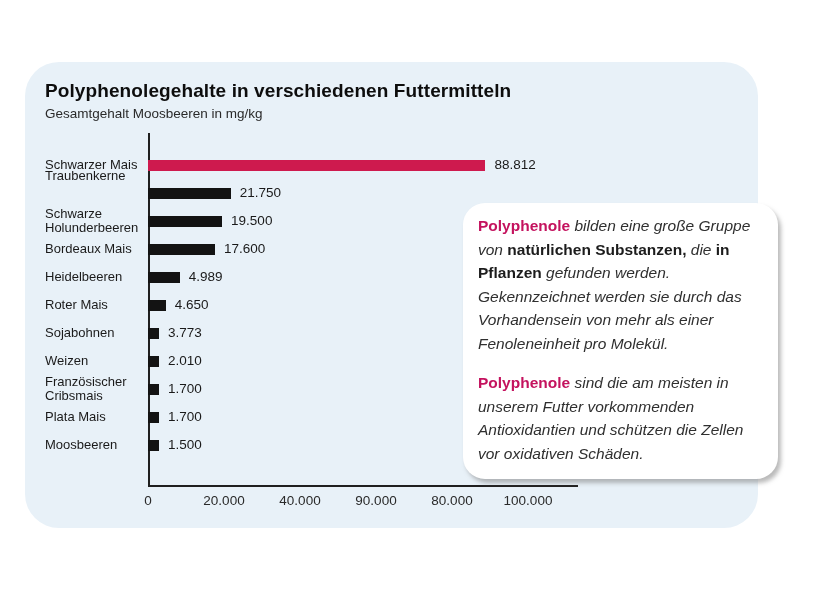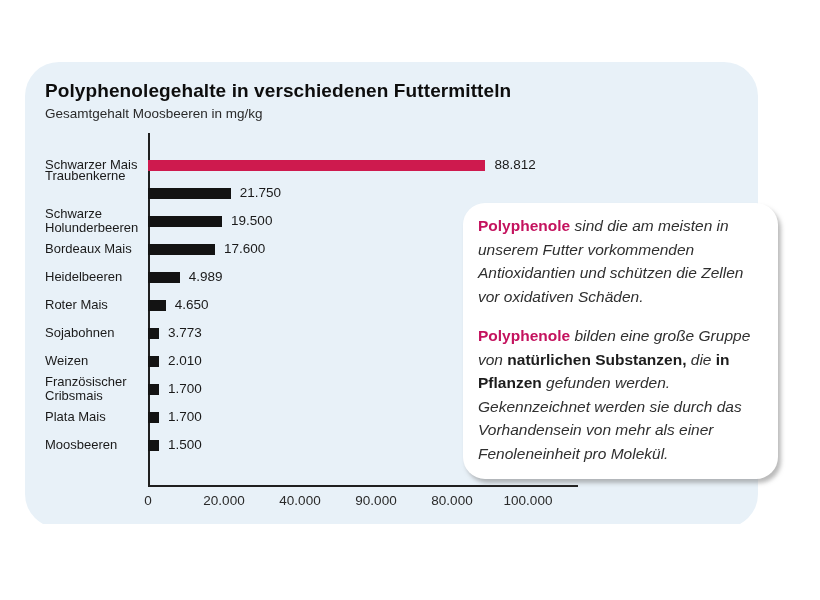--- a/index.html
+++ b/index.html
@@ -1,17 +1,17 @@
 <!DOCTYPE html>
 <html style="--card-bg: #E8F1F8; --bar-default: #131313; --bar-highlight: #CE1A4E; --brand: #C4125E;"><head>
 <meta charset="utf-8">
 <style>
   html,body{margin:0;padding:0;background:#ffffff;}
   body{font-family:"Liberation Sans", sans-serif; -webkit-font-smoothing:antialiased;}
-  .canvas{position:relative;width:820px;height:524px;background:#ffffff;overflow:hidden;}
+  .canvas{position:relative;width:820px;height:600px;background:#ffffff;overflow:hidden;}
 
   .card{position:absolute;left:25px;top:62px;width:733px;height:466px;
         background:var(--card-bg,#E8F1F8);border-radius:34px;}
 
   .title{position:absolute;left:45px;top:80px;margin:0;font-size:19px;font-weight:700;
          color:#0d0d0d;letter-spacing:.1px;}
   .subtitle{position:absolute;left:45px;top:106px;font-size:13.5px;color:#2a2a2a;}
 
   .chart{position:absolute;left:0;top:0;width:820px;height:600px;pointer-events:none;}
   .plot{position:absolute;left:148px;top:133px;width:430px;height:354px;
@@ -80,16 +80,16 @@
       <div class="val-label" style="left: 168px; top: 436px;">1.500</div>
       <div class="x-tick" style="left: 148px;">0</div>
       <div class="x-tick" style="left: 224px;">20.000</div>
       <div class="x-tick" style="left: 300px;">40.000</div>
       <div class="x-tick" style="left: 376px;">90.000</div>
       <div class="x-tick" style="left: 452px;">80.000</div>
       <div class="x-tick" style="left: 528px;">100.000</div>
     </div>
 
   <aside class="infobox">
+      <p><span class="seg-brand">Polyphenole</span><span class="seg-italic"> bilden eine große Gruppe von </span><span class="seg-bold">natürlichen Substanzen,</span><span class="seg-italic"> die </span><span class="seg-bold">in Pflanzen</span><span class="seg-italic"> gefunden werden. Gekennzeichnet werden sie durch das Vorhandensein von mehr als einer Fenoleneinheit pro Molekül.</span></p>
       <p><span class="seg-brand">Polyphenole</span><span class="seg-italic"> sind die am meisten in unserem Futter vorkommenden Antioxidantien und schützen die Zellen vor oxidativen Schäden.</span></p>
-      <p><span class="seg-brand">Polyphenole</span><span class="seg-italic"> bilden eine große Gruppe von </span><span class="seg-bold">natürlichen Substanzen,</span><span class="seg-italic"> die </span><span class="seg-bold">in Pflanzen</span><span class="seg-italic"> gefunden werden. Gekennzeichnet werden sie durch das Vorhandensein von mehr als einer Fenoleneinheit pro Molekül.</span></p>
     </aside>
 </div>
 
 </body></html>

